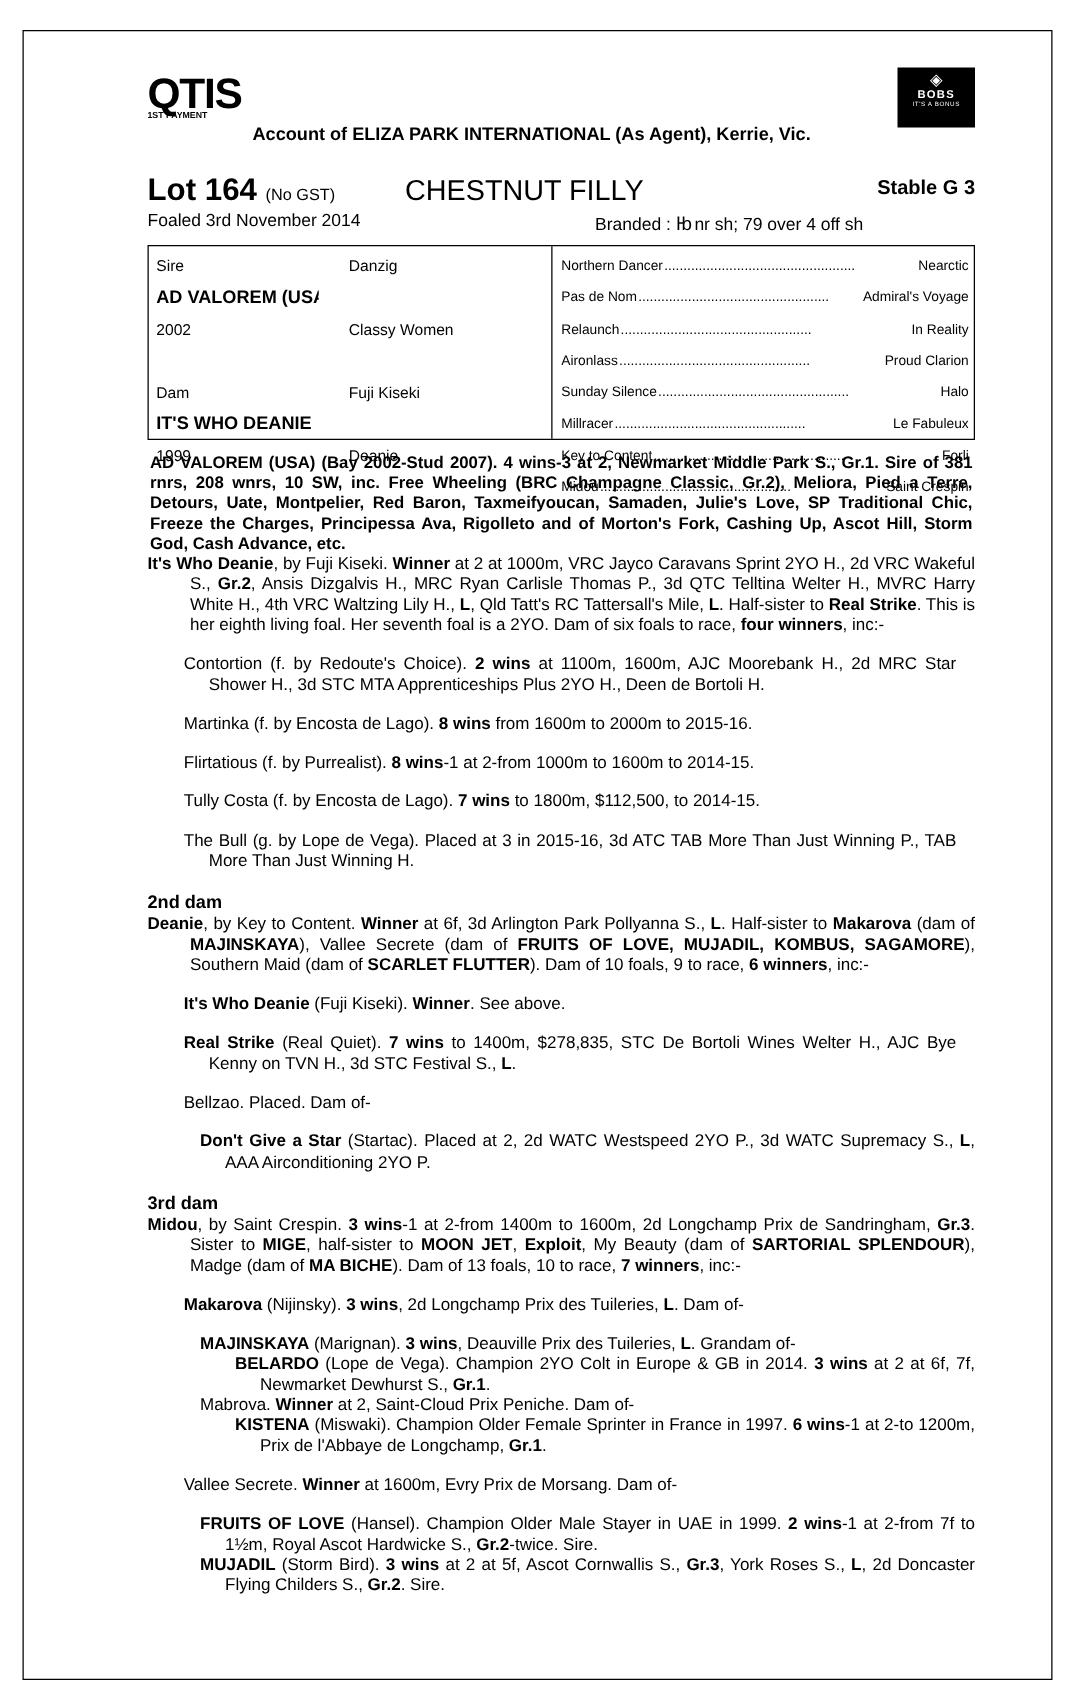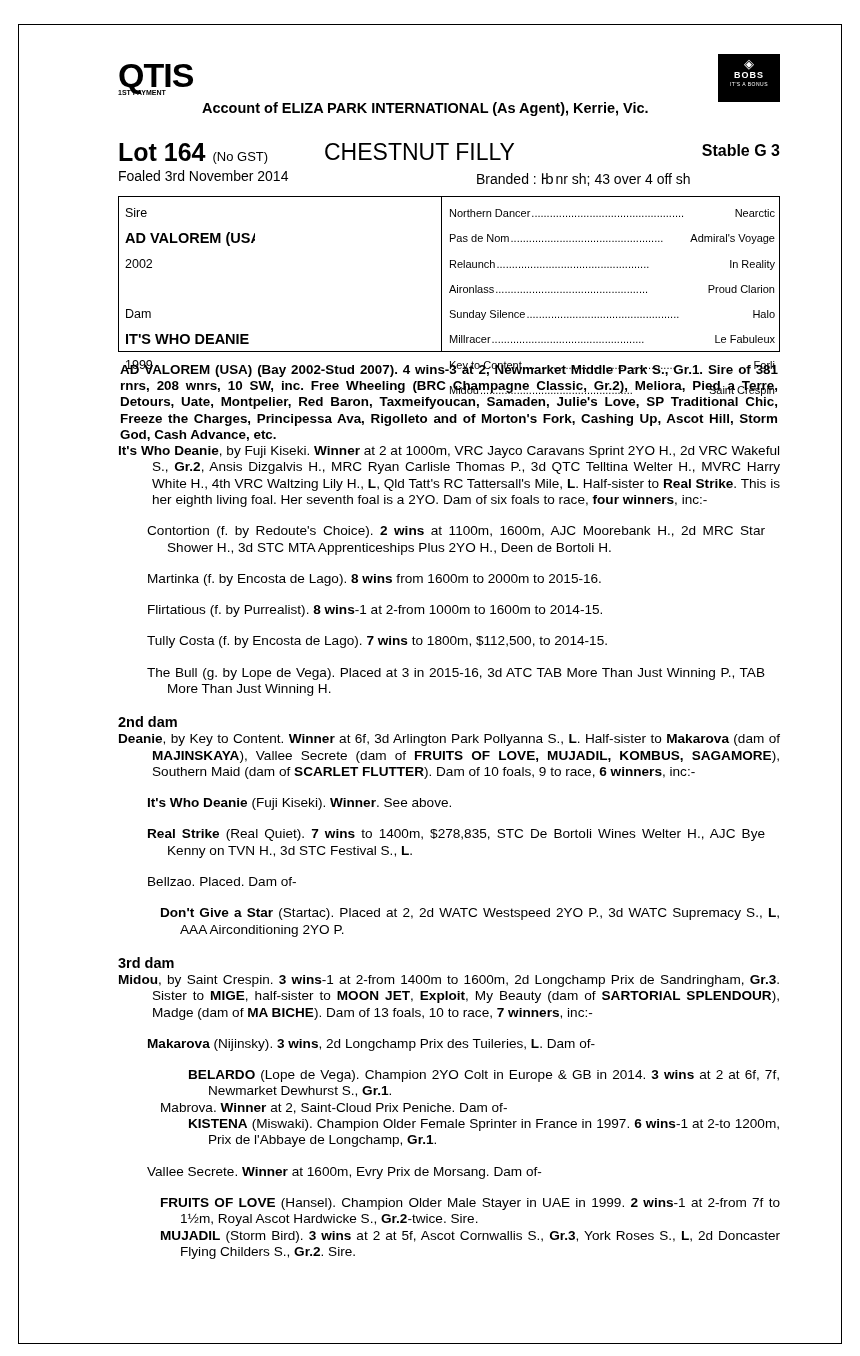--- a/index.html
+++ b/index.html
@@ -80,34 +80,43 @@
       </div>
       <div class="sexline">CHESTNUT FILLY</div>
       <div class="stable">Stable G 3</div>
     </div>
 
     <div class="foaled">
       <span class="left">Foaled 3rd November 2014</span>
       <span class="right">
         <span>Branded :</span>
         <span class="brandglyph">Ͱb</span>
-        <span>nr sh; 43 over 4 off sh</span>
+        <span>nr sh; 79 over 4 off sh</span>
       </span>
     </div>
 
     <div class="ped">
       <div class="vline"></div>
       <div class="col1">
         <div class="row">Sire</div>
         <div class="row big">AD VALOREM (USA)</div>
         <div class="row">2002</div>
         <div class="row">&nbsp;</div>
         <div class="row">Dam</div>
         <div class="row big">IT'S WHO DEANIE</div>
         <div class="row">1999</div>
+      </div>
+      <div class="col2">
+        <div class="row">Danzig</div>
+        <div class="row">&nbsp;</div>
+        <div class="row">Classy Women</div>
+        <div class="row">&nbsp;</div>
+        <div class="row">Fuji Kiseki</div>
+        <div class="row">&nbsp;</div>
+        <div class="row">Deanie</div>
       </div>
       <div class="col3">
         <div class="row r3">
             <span class="nm">Northern Dancer</span>
             <span class="dd">..................................................</span>
             <span class="nm">Nearctic</span>
           </div>
         <div class="row r3">
             <span class="nm">Pas de Nom</span>
             <span class="dd">..................................................</span>
@@ -157,20 +166,21 @@
         <p class="ind1">The Bull (g. by Lope de Vega). Placed at 3 in 2015-16, 3d ATC TAB More Than Just Winning P., TAB More Than Just Winning H.</p>
         <div class="damhdr">2nd dam</div>
         <p class="hang"><b>Deanie</b>, by Key to Content. <b>Winner</b> at 6f, 3d Arlington Park Pollyanna S., <b>L</b>. Half-sister to <b>Makarova</b> (dam of <b>MAJINSKAYA</b>), Vallee Secrete (dam of <b>FRUITS OF LOVE, MUJADIL, KOMBUS, SAGAMORE</b>), Southern Maid (dam of <b>SCARLET FLUTTER</b>). Dam of 10 foals, 9 to race, <b>6 winners</b>, inc:-</p>
         <p class="ind1"><b>It's Who Deanie</b> (Fuji Kiseki). <b>Winner</b>. See above.</p>
         <p class="ind1"><b>Real Strike</b> (Real Quiet). <b>7 wins</b> to 1400m, $278,835, STC De Bortoli Wines Welter H., AJC Bye Kenny on TVN H., 3d STC Festival S., <b>L</b>.</p>
         <p class="ind1">Bellzao. Placed. Dam of-</p>
         <p class="ind2"><b>Don't Give a Star</b> (Startac). Placed at 2, 2d WATC Westspeed 2YO P., 3d WATC Supremacy S., <b>L</b>, AAA Airconditioning 2YO P.</p>
         <div class="damhdr">3rd dam</div>
         <p class="hang"><b>Midou</b>, by Saint Crespin. <b>3 wins</b>-1 at 2-from 1400m to 1600m, 2d Longchamp Prix de Sandringham, <b>Gr.3</b>. Sister to <b>MIGE</b>, half-sister to <b>MOON JET</b>, <b>Exploit</b>, My Beauty (dam of <b>SARTORIAL SPLENDOUR</b>), Madge (dam of <b>MA BICHE</b>). Dam of 13 foals, 10 to race, <b>7 winners</b>, inc:-</p>
         <p class="ind1"><b>Makarova</b> (Nijinsky). <b>3 wins</b>, 2d Longchamp Prix des Tuileries, <b>L</b>. Dam of-</p>
+        <p class="ind2"><b>MAJINSKAYA</b> (Marignan). <b>3 wins</b>, Deauville Prix des Tuileries, <b>L</b>. Grandam of-</p>
         <p class="ind3"><b>BELARDO</b> (Lope de Vega). Champion 2YO Colt in Europe &amp; GB in 2014. <b>3 wins</b> at 2 at 6f, 7f, Newmarket Dewhurst S., <b>Gr.1</b>.</p>
         <p class="ind2">Mabrova. <b>Winner</b> at 2, Saint-Cloud Prix Peniche. Dam of-</p>
         <p class="ind3"><b>KISTENA</b> (Miswaki). Champion Older Female Sprinter in France in 1997. <b>6 wins</b>-1 at 2-to 1200m, Prix de l'Abbaye de Longchamp, <b>Gr.1</b>.</p>
         <p class="ind1">Vallee Secrete. <b>Winner</b> at 1600m, Evry Prix de Morsang. Dam of-</p>
         <p class="ind2"><b>FRUITS OF LOVE</b> (Hansel). Champion Older Male Stayer in UAE in 1999. <b>2 wins</b>-1 at 2-from 7f to 1½m, Royal Ascot Hardwicke S., <b>Gr.2</b>-twice. Sire.</p>
         <p class="ind2"><b>MUJADIL</b> (Storm Bird). <b>3 wins</b> at 2 at 5f, Ascot Cornwallis S., <b>Gr.3</b>, York Roses S., <b>L</b>, 2d Doncaster Flying Childers S., <b>Gr.2</b>. Sire.</p>
       </div>
 
   </div>
 </div>

